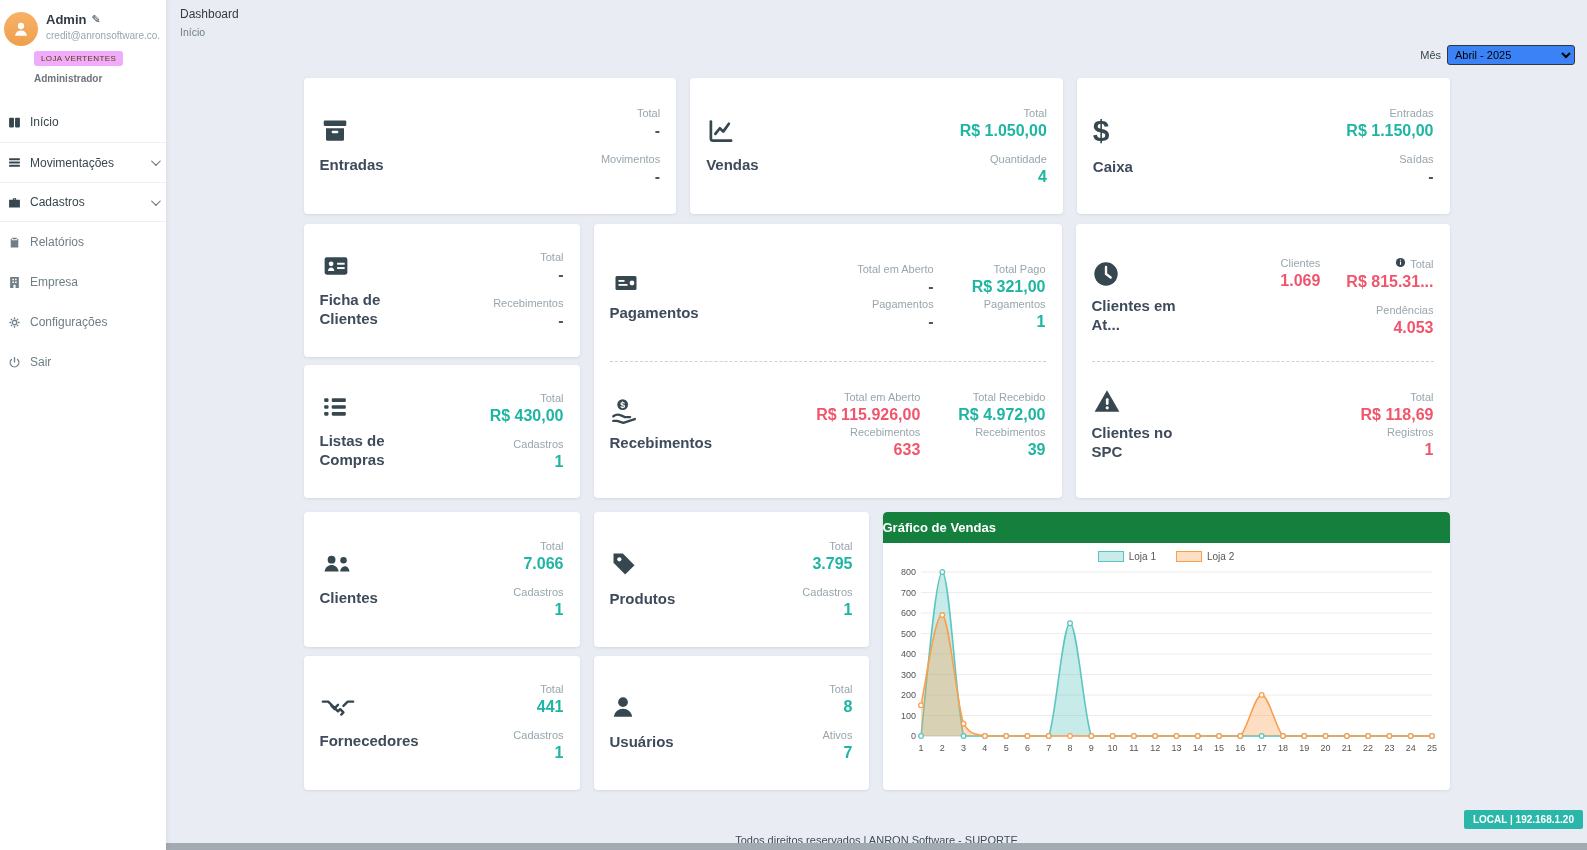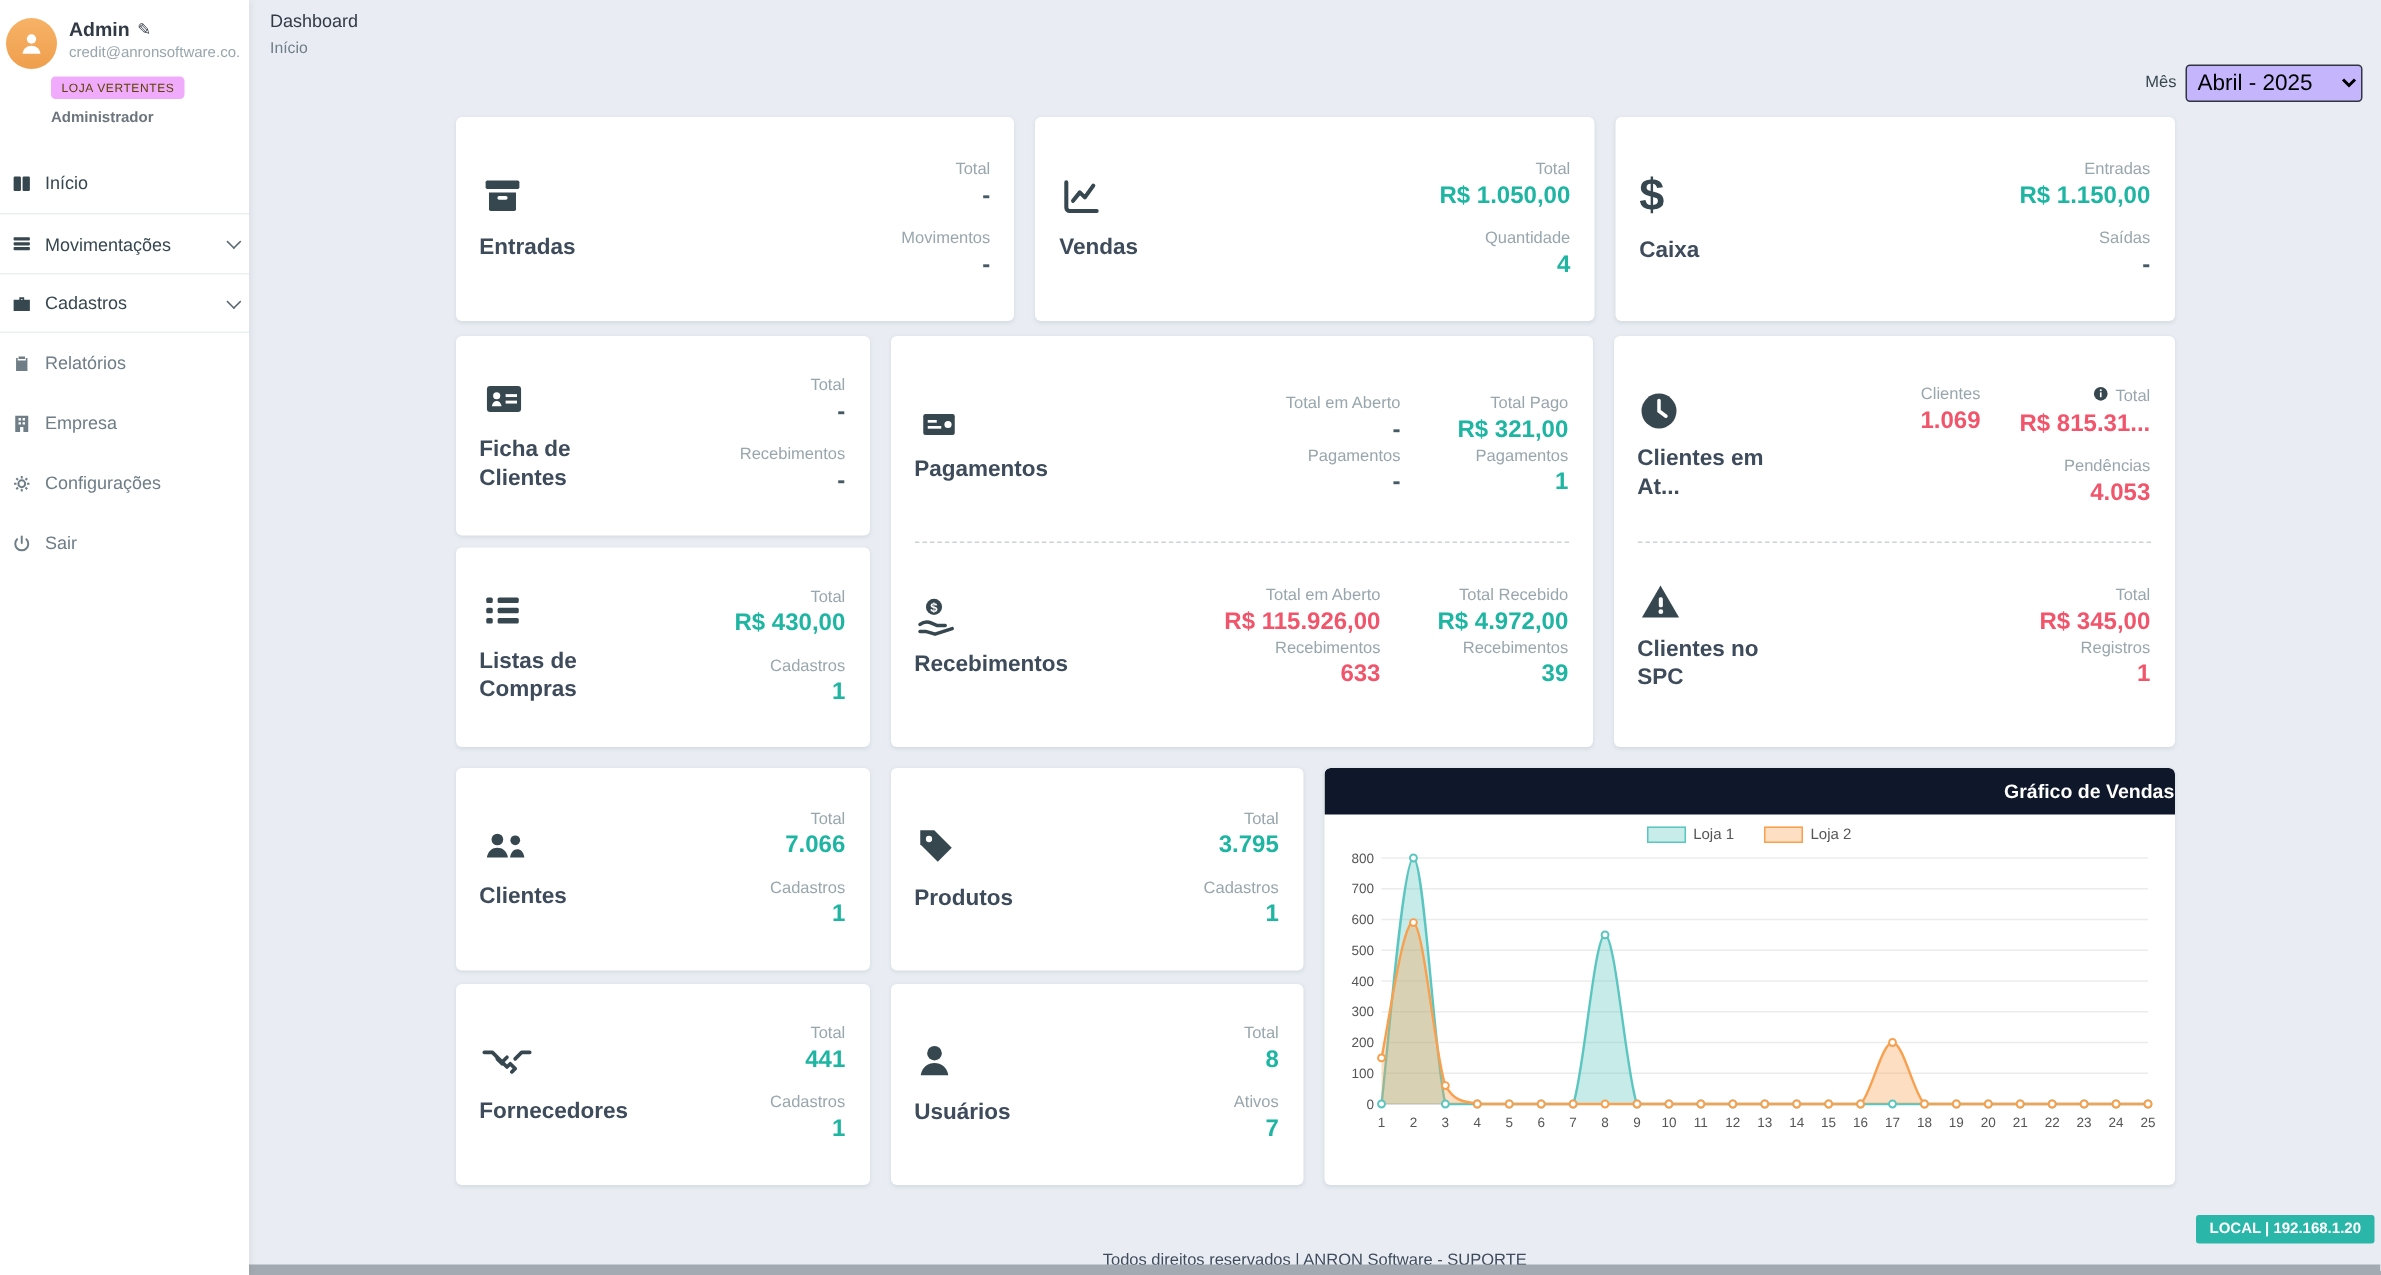--- a/index.html
+++ b/index.html
@@ -25,21 +25,21 @@
   .bt{border-top:1px solid #edf0f2}
   .bb{border-bottom:1px solid #edf0f2}
 
   
   .main{position:absolute;left:166px;top:0;width:1421px;height:850px}
   .page-head{padding:7px 0 0 14px}
   .page-title{font-size:12px;font-weight:normal;color:#323a46}
   .breadcrumb{font-size:10.5px;color:#6e7d86;margin-top:5px;cursor:pointer;display:inline-block}
   .month-row{display:flex;justify-content:flex-end;align-items:center;gap:6px;padding-right:12px;margin-top:4px;height:22px}
   .month-label{font-size:11px;color:#37474f}
-  .month-row select{font-family:"Liberation Sans",sans-serif;font-size:15px;border:1px solid #2f3640;border-radius:3px;padding:2px 3px;width:118px;background:#c4b5fd;cursor:pointer}
+  .month-row select{font-family:"Liberation Sans",sans-serif;font-size:11px;border:1px solid #2f3640;border-radius:3px;padding:2px 3px;width:128px;background:#3b82f6;cursor:pointer}
 
   .grid{width:1146px;margin:12px auto 0}
   .row{display:flex;gap:14px}
   .row1{margin-bottom:10px}
   .row1 .card{flex:1;height:136px}
   .row2{margin-bottom:14px;height:274px}
   .colA{width:276px;display:flex;flex-direction:column;gap:8px}
   .colA .card{flex:1}
   .card-mid{width:468px}
   .card-right{flex:1}
@@ -66,21 +66,21 @@
   .combo-sec{flex:1;display:flex;align-items:center}
   .sec-left{width:120px;display:flex;flex-direction:column;gap:9px}
   .sec-stats{margin-left:auto;display:flex;gap:38px}
   .stat-col{display:flex;flex-direction:column;gap:2px;align-items:flex-end}
   .dashed{border-top:1px dashed #ccd2d8}
   .atraso-stats{margin-left:auto;display:flex;flex-direction:column;gap:13px;align-items:flex-end}
   .atraso-row{display:flex;gap:26px}
 
   
   .chart-card{padding:0;display:flex;flex-direction:column;overflow:hidden}
-  .chart-header{background:#0f172a;color:#fff;font-weight:bold;font-size:13px;text-align:right;padding:8px 0;border-radius:4px 4px 0 0}
+  .chart-header{background:#15803d;color:#fff;font-weight:bold;font-size:13px;text-align:left;padding:8px 0;border-radius:4px 4px 0 0}
   .chart-body{padding:8px 8px 2px}
   .legend{display:flex;justify-content:center;gap:20px;font-size:10px;color:#555;align-items:flex-end;margin-bottom:2px}
   .legend i{display:inline-block;width:26px;height:11px;border:1px solid #999;margin-right:5px;vertical-align:middle}
   .legend em{font-style:normal}
   .leg{display:flex;align-items:center}
 
   .footer-text{text-align:center;font-size:11px;color:#3e4b5b;margin-top:44px}
   .local-badge{position:absolute;right:4px;bottom:21px;background:#2ab7a9;color:#fff;font-size:10px;font-weight:bold;padding:4px 9px;border-radius:2px;z-index:6}
   .bottom-bar{position:absolute;left:166px;right:0;bottom:0;height:7px;background:#a3aab1;z-index:4}
 </style>
@@ -426,21 +426,21 @@
                   <rect x="11" y="9" width="2.4" height="6" rx="1" fill="#fff"></rect>
                   <circle cx="12.2" cy="17.6" r="1.4" fill="#fff"></circle>
                 </svg>
               </span>
             <div class="ctitle">Clientes no SPC</div>
           </div>
           <div class="sec-stats">
             <div class="stat-col">
               <div class="stat">
                   <div class="slabel">Total</div>
-                  <div class="sval red">R$ 345,00</div>
+                  <div class="sval red">R$ 118,69</div>
                 </div>
               <div class="stat">
                   <div class="slabel">Registros</div>
                   <div class="sval red">1</div>
                 </div>
             </div>
           </div>
         </div>
       </div>
     </div>

